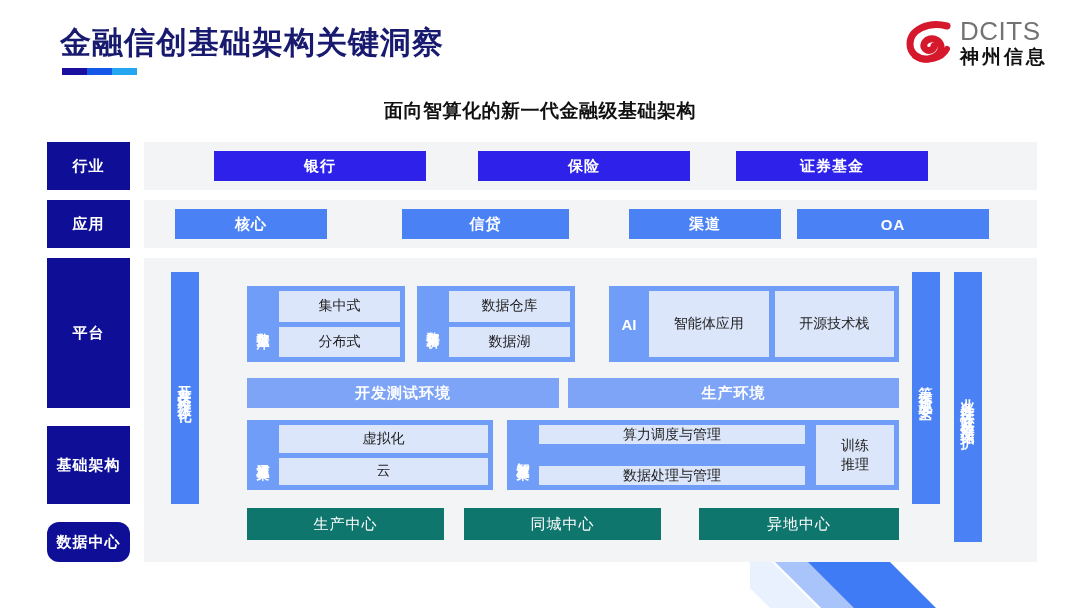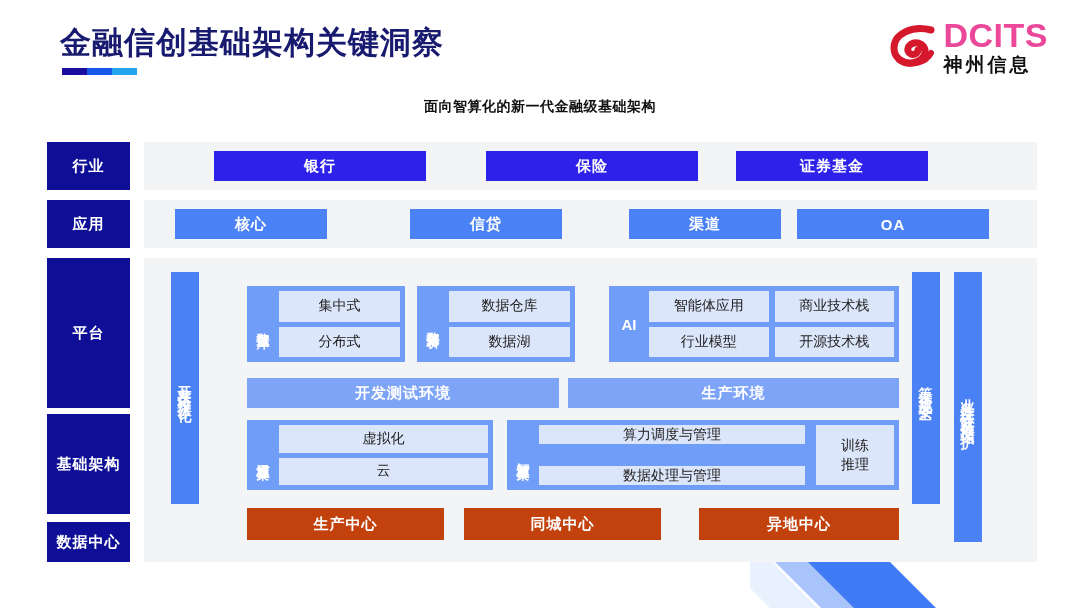--- a/index.html
+++ b/index.html
@@ -27,60 +27,60 @@
   }
   .title-rule{position:absolute;left:62px;top:68px;display:flex;height:7px;}
   .title-rule span{display:block;height:100%;}
   .tr1{width:25px;background:#1a0f9e;}
   .tr2{width:25px;background:#1558e8;}
   .tr3{width:25px;background:#23a6ef;}
 
   .logo{position:absolute;right:32px;top:18px;display:flex;align-items:center;gap:8px;}
   .logo-mark{width:46px;height:46px;position:relative;}
   .logo-text{display:flex;flex-direction:column;line-height:1;}
-  .logo-en{font-size:34px;font-weight:bold;color:#ec4899;letter-spacing:0.5px;}
+  .logo-en{font-size:26px;font-weight:normal;color:#737373;letter-spacing:0.5px;}
   .logo-cn{font-size:19px;font-weight:bold;color:#111;letter-spacing:3px;margin-top:3px;}
 
   .subtitle{
     position:absolute;left:0;right:0;top:98px;text-align:center;
-    font-size:14px;font-weight:bold;color:#111;letter-spacing:0.5px;
+    font-size:19px;font-weight:bold;color:#111;letter-spacing:0.5px;
   }
 
   
   .diagram{position:absolute;left:47px;top:142px;width:990px;height:420px;}
 
   .rowlabel{
     position:absolute;background:#0e0e96;color:#fff;font-weight:bold;
     display:flex;align-items:center;justify-content:center;
     font-size:15px;letter-spacing:1px;
   }
   .lab-industry{left:0;top:0;width:83px;height:48px;}
   .lab-app{left:0;top:58px;width:83px;height:48px;}
   .lab-platform{left:0;top:116px;width:83px;height:150px;}
-  .lab-infra{left:0;top:272px;width:83px;height:100px;}
-  .lab-dc{left:0;top:380px;width:83px;height:40px;}
+  .lab-infra{left:0;top:284px;width:83px;height:78px;}
+  .lab-dc{left:0;top:380px;width:83px;height:40px;border-radius:12px;}
 
   .panel{position:absolute;background:#f3f4f6;}
   .p-industry{left:97px;top:0;width:893px;height:48px;}
   .p-app{left:97px;top:58px;width:893px;height:48px;}
   .p-platform{left:97px;top:116px;width:893px;height:304px;}
 
   .chip{
     position:absolute;display:flex;align-items:center;justify-content:center;
     color:#fff;font-weight:bold;font-size:15px;letter-spacing:1px;
   }
   
   .ind{background:#2e22ea;height:30px;top:9px;}
   .ind1{left:70px;width:212px;}
-  .ind2{left:342px;width:212px;}
+  .ind2{left:334px;width:212px;}
   .ind3{left:572px;width:192px;margin-left:20px;}
   
   .app{background:#4a82f5;height:30px;top:9px;}
   .app1{left:31px;width:152px;}
-  .app2{left:266px;width:152px;}
+  .app2{left:258px;width:167px;}
   .app3{left:485px;width:152px;}
   .app4{left:653px;width:192px;}
 
   
   .vbar{
     position:absolute;background:#4a82f5;color:#fff;font-weight:bold;font-size:14px;
     display:flex;align-items:center;justify-content:center;text-align:center;
     writing-mode:vertical-rl;letter-spacing:4px;line-height:1;
   }
   .v-devops{left:27px;top:14px;width:28px;height:232px;}
@@ -118,21 +118,21 @@
   .g-if{left:363px;top:162px;width:392px;height:70px;}
   .g-if .gbody{flex-direction:row;}
   .gcol{display:flex;flex-direction:column;gap:22px;flex:1;}
   .gside{
     background:#dce6fb;color:#222;font-size:14px;width:78px;flex:0 0 78px;
     display:flex;flex-direction:column;align-items:center;justify-content:center;
     margin-left:6px;line-height:1.35;
   }
 
   .dcbar{
-    position:absolute;background:#c2410c;color:#fff;font-weight:bold;font-size:15px;
+    position:absolute;background:#0f766e;color:#fff;font-weight:normal;font-size:15px;
     display:flex;align-items:center;justify-content:center;height:32px;letter-spacing:1px;top:250px;
   }
   .dc1{left:103px;width:197px;}
   .dc2{left:320px;width:197px;}
   .dc3{left:555px;width:200px;}
 </style>
 </head>
 <body>
 
 <div class="slide">
@@ -208,24 +208,20 @@
           <div class="gcell">数据仓库</div>
           <div class="gcell">数据湖</div>
         </div>
       </div>
 
       <div class="group g-ai">
         <div class="gtag">AI</div>
         <div class="gbody">
           <div class="grow">
             <div class="gcell">智能体应用</div>
-            <div class="gcell">商业技术栈</div>
-          </div>
-          <div class="grow">
-            <div class="gcell">行业模型</div>
             <div class="gcell">开源技术栈</div>
           </div>
         </div>
       </div>
 
       <div class="envbar env1">开发测试环境</div>
       <div class="envbar env2">生产环境</div>
 
       <div class="group g-tf">
         <div class="gtag">通算框架</div>

